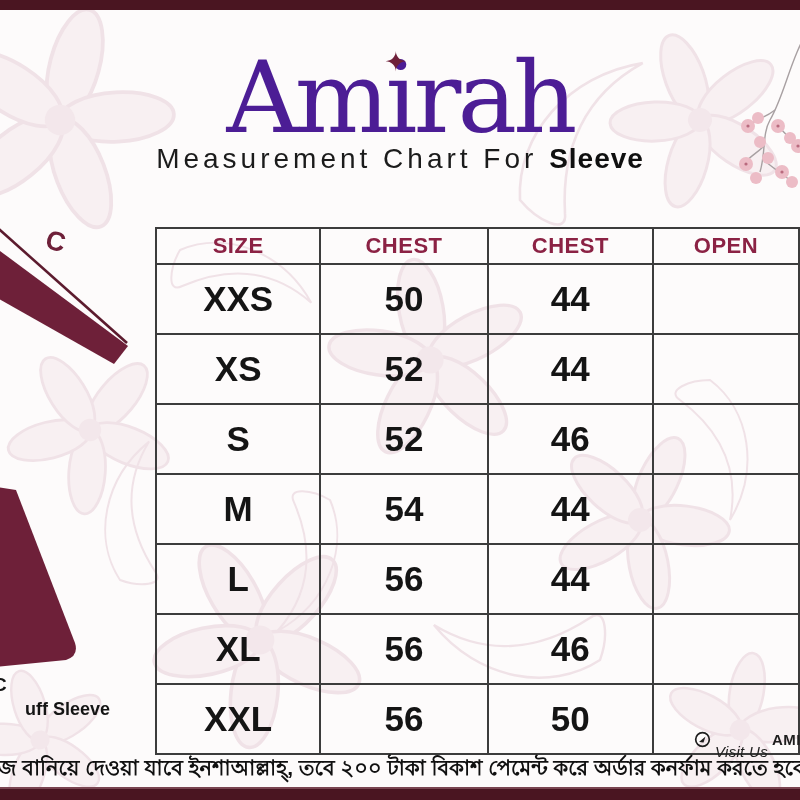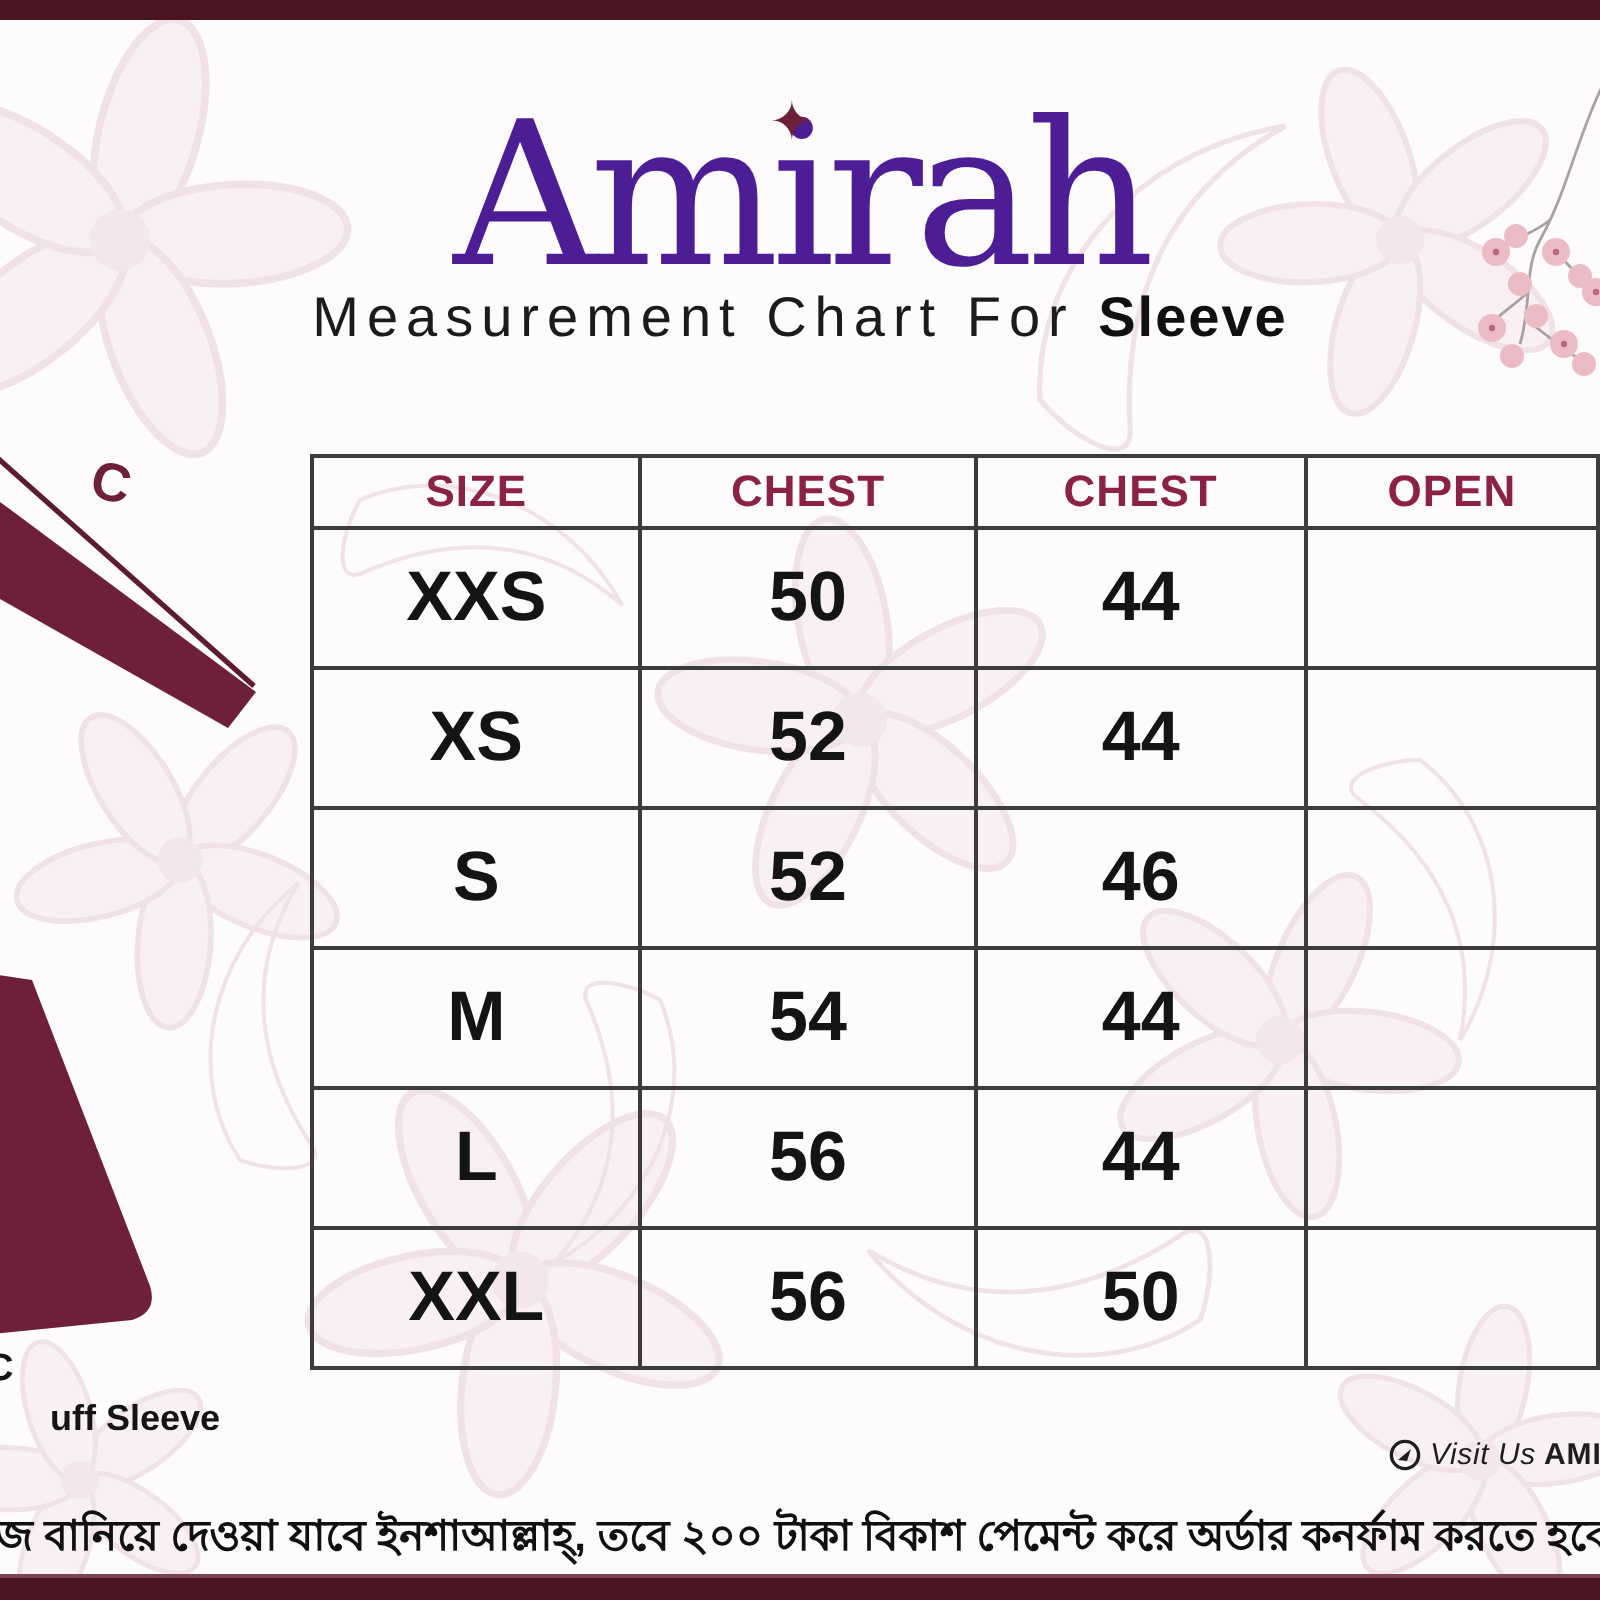--- a/index.html
+++ b/index.html
@@ -46,21 +46,21 @@
             font-weight:700; color:#141414; z-index:3; }
   .legend-text { position:absolute; left:1px; top:699px; font-size:18px;
             font-weight:600; color:#141414; z-index:3; white-space:nowrap;margin-left:24px; }
   
   .blossom { position:absolute; right:-16px; top:22px; width:96px; height:178px;
             z-index:2; }
   
   .visit { position:absolute; left:694px; top:719px; display:flex;
             align-items:center; gap:4px; font-size:15px; color:#1e1e1e;
             white-space:nowrap; z-index:4; }
-  .visit .prefix { font-style:italic; font-weight:500; letter-spacing:0.3px; }
+  .visit .prefix { font-style:italic; font-weight:500; letter-spacing:0.3px;margin-top:24px; }
   .visit .brand { font-weight:700; letter-spacing:0.5px; }
   .notice { position:absolute; top:752px; left:50%; transform:translateX(-50%);
             white-space:nowrap; font-size:21px; font-weight:700; color:#101010;
             z-index:4; }
 </style>
 </head>
 <body>
 
 <svg class="pattern" viewBox="0 0 800 800" xmlns="http://www.w3.org/2000/svg">
   <defs>
@@ -173,20 +173,26 @@
       <td>44</td>
       <td></td>
     </tr>
     <tr>
       <td>L</td>
       <td>56</td>
       <td>44</td>
       <td></td>
     </tr>
     <tr>
+      <td>XL</td>
+      <td>56</td>
+      <td>46</td>
+      <td></td>
+    </tr>
+    <tr>
       <td>XXL</td>
       <td>56</td>
       <td>50</td>
       <td></td>
     </tr>
   </tbody>
 </table>
 
 <div class="visit">
   <svg width="17" height="17" viewBox="0 0 17 17">

